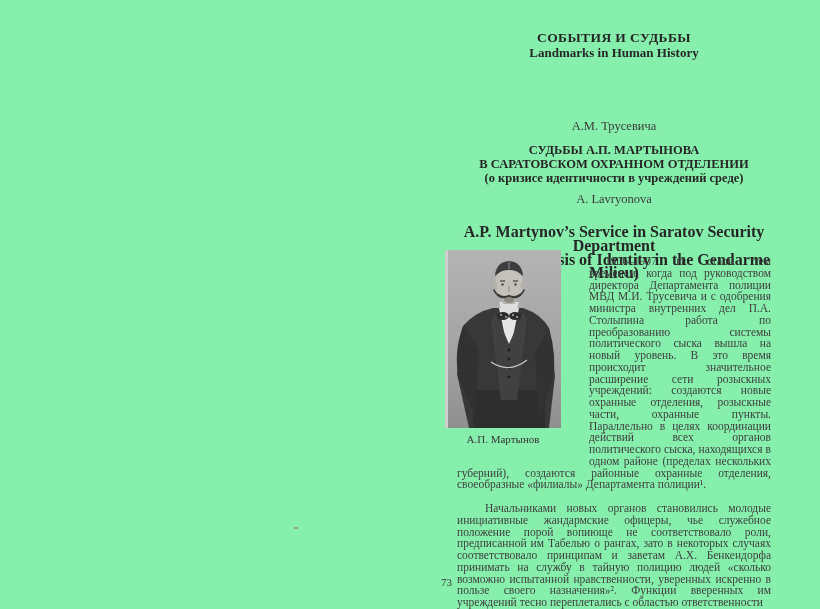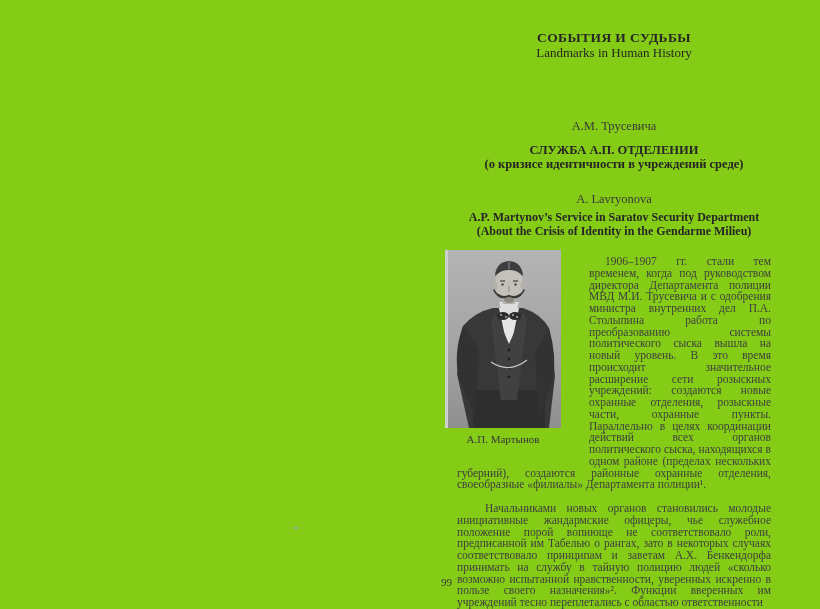--- a/index.html
+++ b/index.html
@@ -1,33 +1,33 @@
 <!DOCTYPE html>
 <html><head>
 <meta charset="utf-8">
 <style>
   html,body{margin:0;padding:0;background:#e9e9e9;}
   .sheet{
     position:relative;
     width:820px;height:609px;
-    background:#84cc16;
+    background:#86efac;
     font-family:"Liberation Serif","DejaVu Serif",serif;
     color:#3d3d3d;
     overflow:hidden;
   }
   .abs{position:absolute;}
   .ctr{text-align:center;}
   .col{left:445px;width:338px;}
 
   .section-ru{top:30px;font-weight:bold;font-size:13.5px;color:#262626;letter-spacing:.4px;}
-  .section-en{top:45px;font-weight:normal;font-size:13px;color:#262626;}
+  .section-en{top:45px;font-weight:bold;font-size:13px;color:#262626;}
   .author-ru{top:119px;font-size:12.5px;color:#3a3a3a;}
   .title-ru{top:144px;font-weight:bold;font-size:12.5px;line-height:13.8px;color:#262626;}
   .author-en{top:192px;font-size:12.5px;color:#3a3a3a;}
-  .title-en{top:211px;font-weight:bold;font-size:12px;line-height:13.8px;color:#262626;}
+  .title-en{top:225px;font-weight:bold;font-size:16px;line-height:13.8px;color:#262626;}
 
   .body-block{
     top:244px;
     font-size:11.5px;
     line-height:11.75px;
     text-align:justify;
     color:#3f3f3f;
   }
   .body-block p{margin:12px;}
   .p1{text-indent:16px;}
@@ -68,21 +68,22 @@
 <div class="sheet">
 
   <div class="abs speck"></div>
 
   <div class="abs ctr col section-ru">СОБЫТИЯ И СУДЬБЫ</div>
   <div class="abs ctr col section-en">Landmarks in Human History</div>
 
   <div class="abs ctr col author-ru">А.М. Трусевича</div>
 
   <div class="abs ctr col title-ru">
-    <div>СЛУЖБА А.П. ОТДЕЛЕНИИ</div>
+    <div>СУДЬБЫ А.П. МАРТЫНОВА</div>
+    <div>В САРАТОВСКОМ ОХРАННОМ ОТДЕЛЕНИИ</div>
     <div>(о кризисе идентичности в учреждений среде)</div>
   </div>
 
   <div class="abs ctr col author-en">A. Lavryonova</div>
 
   <div class="abs ctr col title-en">
     <div>A.P. Martynov’s Service in Saratov Security Department</div>
     <div>(About the Crisis of Identity in the Gendarme Milieu)</div>
   </div>
 
@@ -150,14 +151,14 @@
 
         <ellipse cx="64" cy="50" rx="5" ry="3" fill="#8e8b85"></ellipse>
       </svg>
       <span class="photo-caption">А.П. Мартынов</span>
     </div>
 
     <p class="p1">1906–1907 гг. стали тем временем, когда под руководством директора Департамента полиции МВД М.И. Трусевича и с одобрения министра внутренних дел П.А. Столыпина работа по преобразованию системы политического сыска вышла на новый уровень. В это время происходит значительное расширение сети розыскных учреждений: создаются новые охранные отделения, розыскные части, охранные пункты. Параллельно в целях координации действий всех органов политического сыска, находящихся в одном районе (пределах нескольких губерний), создаются районные охранные отделения, своеобразные «филиалы» Департамента полиции¹.</p>
     <p class="p2">Начальниками новых органов становились молодые инициативные жандармские офицеры, чье служебное положение порой вопиюще не соответствовало роли, предписанной им Табелью о рангах, зато в некоторых случаях соответствовало принципам и заветам А.Х. Бенкендорфа принимать на службу в тайную полицию людей «сколько возможно испытанной нравственности, уверенных искренно в пользе своего назначения»². Функции вверенных им учреждений тесно переплетались с областью ответственности</p>
   </div>
 
-  <div class="abs page-number">99</div>
+  <div class="abs page-number">73</div>
 </div>
 
 </body></html>

